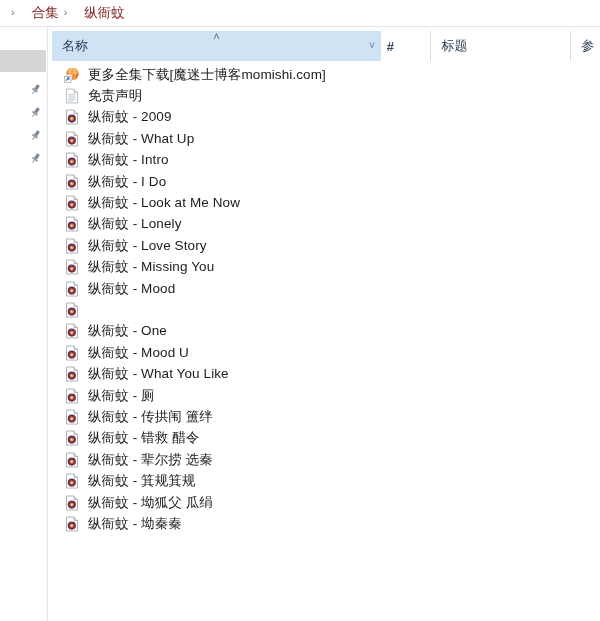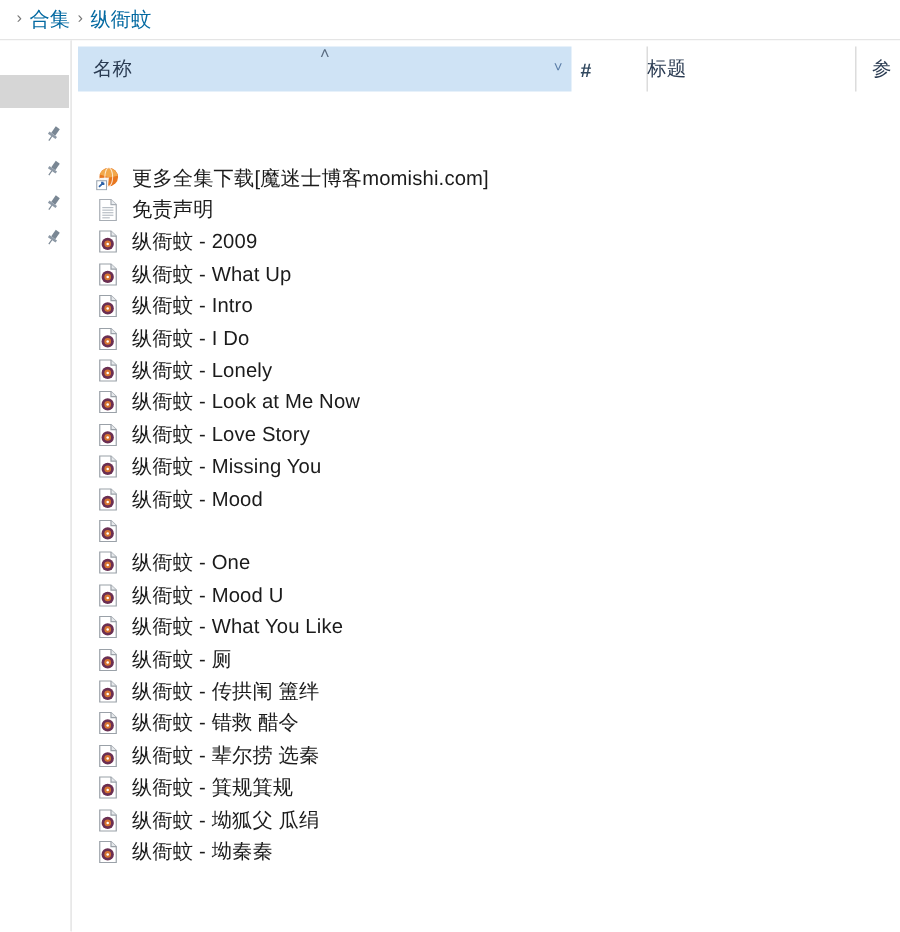--- a/index.html
+++ b/index.html
@@ -28,22 +28,23 @@
   }
   .crumb-sep {
     color: #767676;
     font-size: 11px;
     padding: 0 5px;
     line-height: 1;
     user-select: none;
   }
   .crumb {
     font-size: 13.5px;
-    color: #0369a1;
+    color: #7f1d1d;
     white-space: nowrap;
+    margin-left: 12px;
   }
 
   
   .top-rule {
     position: absolute;
     left: 0;
     top: 26px;
     width: 600px;
     height: 1px;
     background: #e5e5e5;
@@ -140,37 +141,37 @@
   }
   .col-num {
     width: 34px;
     justify-content: flex-start;
     padding-left: 6px;
     font-weight: bold;
     color: #31485f;
   }
   .col-title {
     width: 142px;
+    padding-left: 10px;
     border-left: 1px solid #dcdcdc;
     margin-left: 16px;
   }
   .col-extra {
     width: 30px;
     padding-left: 10px;
     border-left: 1px solid #dcdcdc;
     overflow: hidden;
   }
 
   
   .file-list {
     position: absolute;
     left: 4px;
     top: 37px;
     width: 548px;
-    margin-top: 44px;
   }
   .file-row {
     height: 21.4px;
     display: flex;
     align-items: center;
     padding-left: 12px;
     box-sizing: border-box;
   }
   .file-icon {
     width: 16px;
@@ -360,34 +361,34 @@
       <div class="file-row">
         <span class="file-icon">
           <svg viewBox="0 0 16 16" width="16" height="16" aria-hidden="true">
             <path d="M2.5 1 H10 L13.5 4.4 V15 H2.5 Z" fill="#ffffff" stroke="#9aa1a8" stroke-width="0.8"></path>
             <path d="M10 1 V4.4 H13.5" fill="#e6e9ec" stroke="#9aa1a8" stroke-width="0.8"></path>
             <circle cx="7.8" cy="9.6" r="4.1" fill="#6b2f52"></circle>
             <circle cx="7.8" cy="9.6" r="2.2" fill="#d9742f"></circle>
             <circle cx="7.8" cy="9.6" r="0.85" fill="#ffffff"></circle>
           </svg>
         </span>
+        <span class="file-label">纵衙蚊 - Look at Me Now</span>
+      </div>
+
+      <div class="file-row">
+        <span class="file-icon">
+          <svg viewBox="0 0 16 16" width="16" height="16" aria-hidden="true">
+            <path d="M2.5 1 H10 L13.5 4.4 V15 H2.5 Z" fill="#ffffff" stroke="#9aa1a8" stroke-width="0.8"></path>
+            <path d="M10 1 V4.4 H13.5" fill="#e6e9ec" stroke="#9aa1a8" stroke-width="0.8"></path>
+            <circle cx="7.8" cy="9.6" r="4.1" fill="#6b2f52"></circle>
+            <circle cx="7.8" cy="9.6" r="2.2" fill="#d9742f"></circle>
+            <circle cx="7.8" cy="9.6" r="0.85" fill="#ffffff"></circle>
+          </svg>
+        </span>
         <span class="file-label">纵衙蚊 - Lonely</span>
-      </div>
-
-      <div class="file-row">
-        <span class="file-icon">
-          <svg viewBox="0 0 16 16" width="16" height="16" aria-hidden="true">
-            <path d="M2.5 1 H10 L13.5 4.4 V15 H2.5 Z" fill="#ffffff" stroke="#9aa1a8" stroke-width="0.8"></path>
-            <path d="M10 1 V4.4 H13.5" fill="#e6e9ec" stroke="#9aa1a8" stroke-width="0.8"></path>
-            <circle cx="7.8" cy="9.6" r="4.1" fill="#6b2f52"></circle>
-            <circle cx="7.8" cy="9.6" r="2.2" fill="#d9742f"></circle>
-            <circle cx="7.8" cy="9.6" r="0.85" fill="#ffffff"></circle>
-          </svg>
-        </span>
-        <span class="file-label">纵衙蚊 - Look at Me Now</span>
       </div>
 
       <div class="file-row">
         <span class="file-icon">
           <svg viewBox="0 0 16 16" width="16" height="16" aria-hidden="true">
             <path d="M2.5 1 H10 L13.5 4.4 V15 H2.5 Z" fill="#ffffff" stroke="#9aa1a8" stroke-width="0.8"></path>
             <path d="M10 1 V4.4 H13.5" fill="#e6e9ec" stroke="#9aa1a8" stroke-width="0.8"></path>
             <circle cx="7.8" cy="9.6" r="4.1" fill="#6b2f52"></circle>
             <circle cx="7.8" cy="9.6" r="2.2" fill="#d9742f"></circle>
             <circle cx="7.8" cy="9.6" r="0.85" fill="#ffffff"></circle>

